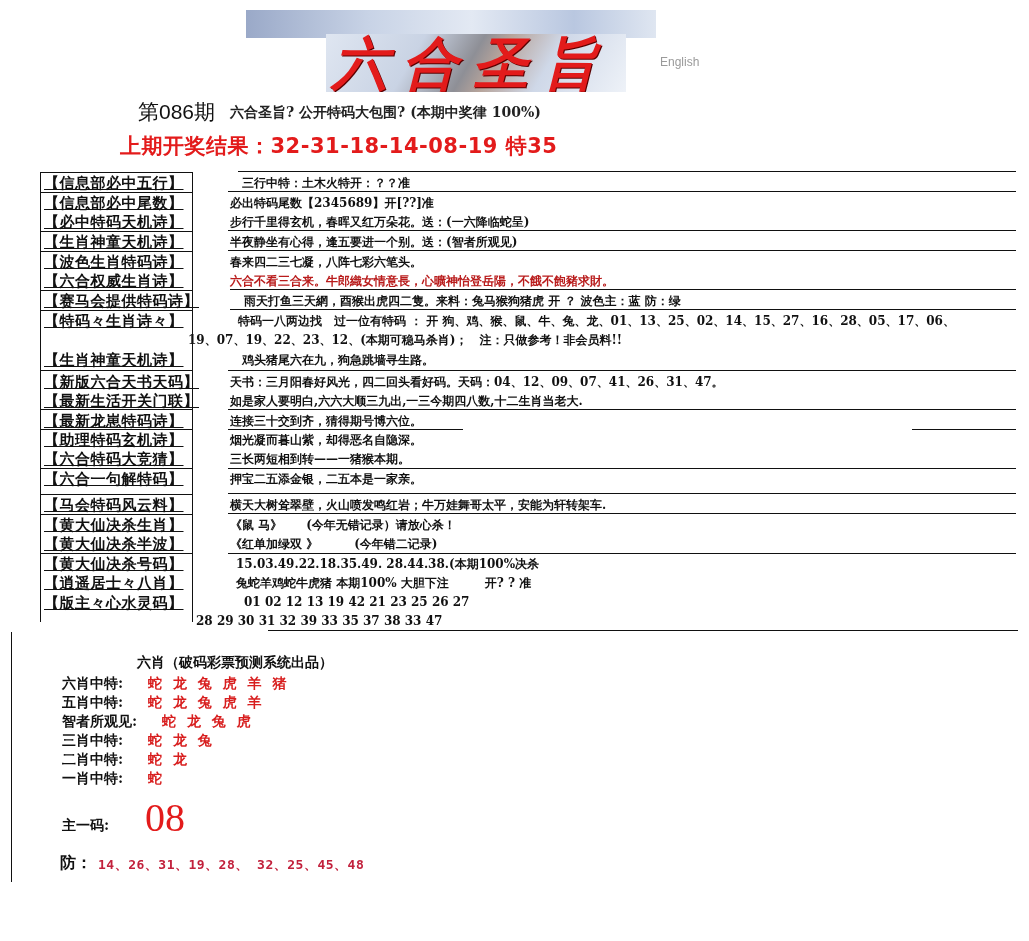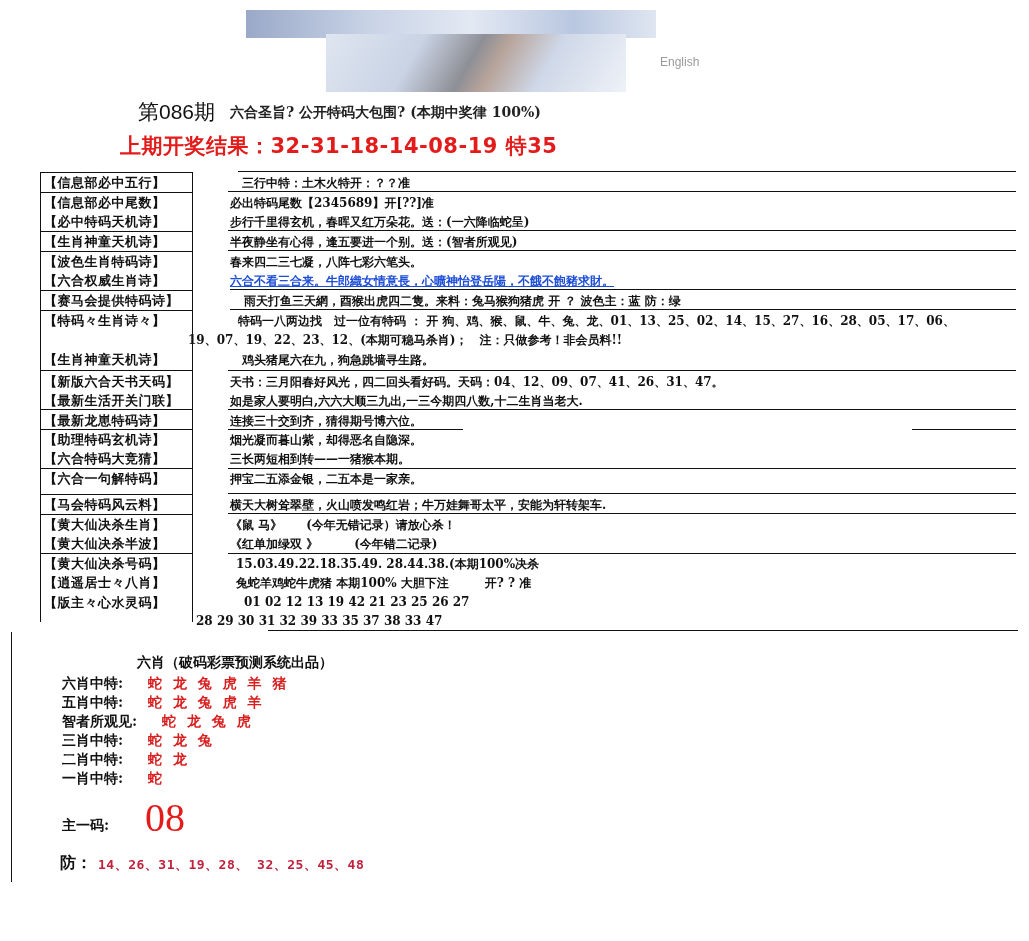--- a/index.html
+++ b/index.html
@@ -18,41 +18,42 @@
     text-shadow:1px 1px 0 #5a0000; line-height:66px; }
   .english { left:660px; top:55px; font-family:"Liberation Sans", sans-serif; font-size:12px; color:#9a9a9a; }
 
   .issue { left:138px; top:98px; font-family:"Liberation Sans", sans-serif; font-size:21px; color:#111; }
   .subtitle { left:230px; top:104px; font-size:14px; font-weight:bold; color:#222;text-align:center; }
   .result { left:120px; top:132px; font-family:"DejaVu Sans", sans-serif; font-size:21px; font-weight:bold; color:#e31b1b; letter-spacing:0.5px; }
 
   
   .tbl-left { left:40px; top:172px; width:151px; height:450px; border-left:1px solid #111; border-right:1px solid #111; }
   .hline { position:absolute; height:1px; background:#111; }
-  .lbl { position:absolute; left:44px; font-size:13px; font-weight:bold; color:#111; white-space:nowrap; letter-spacing:0.5px; }
+  .lbl { position:absolute; left:44px; font-size:15px; font-weight:bold; color:#111; white-space:nowrap; letter-spacing:0.5px;text-decoration:underline; }
   .val { position:absolute; font-size:12px; font-weight:bold; color:#111; white-space:nowrap; }
-  .val.orange { color:#1d4ed8;text-decoration:underline; }
+  .val.orange { color:#b91c1c; }
 
   
   .vbar { left:11px; top:632px; width:1px; height:250px; background:#111; }
   .six-title { left:137px; top:654px; font-size:14px; font-weight:bold; color:#111; }
   .zrow { position:absolute; left:62px; font-size:14px; font-weight:bold; white-space:nowrap; }
   .zrow .k { color:#111; }
   .zrow .v { color:#d81e1e; letter-spacing:3px;margin-left:20px; }
   .main-label { left:62px; top:817px; font-size:14px; font-weight:bold; color:#111; }
   .main-num { left:145px; top:794px; font-family:"Liberation Serif", serif; font-size:40px; color:#e31b1b; }
   .fang-label { left:60px; top:853px; font-size:16px; font-weight:bold; color:#111; }
   .fang-val { left:98px; top:856px; font-family:"DejaVu Sans Mono", monospace; font-size:13px; font-weight:bold; color:#c2213c; letter-spacing:0.5px; }
 </style>
 </head>
 <body>
 
 <div class="abs banner">
   <div class="banner-sky"></div>
   <div class="banner-photo"></div>
+  <div class="banner-title">六合圣旨</div>
 </div>
 <div class="abs english">English</div>
 
 <div class="abs issue">第086期</div>
 <div class="abs subtitle">六合圣旨? 公开特码大包围? (本期中奖律 100%)</div>
 <div class="abs result">上期开奖结果：32-31-18-14-08-19 特35</div>
 
 <div class="abs tbl-left"></div>
 <div>
   <div class="hline" style="left:40px;top:172px;width:152px;"></div>

